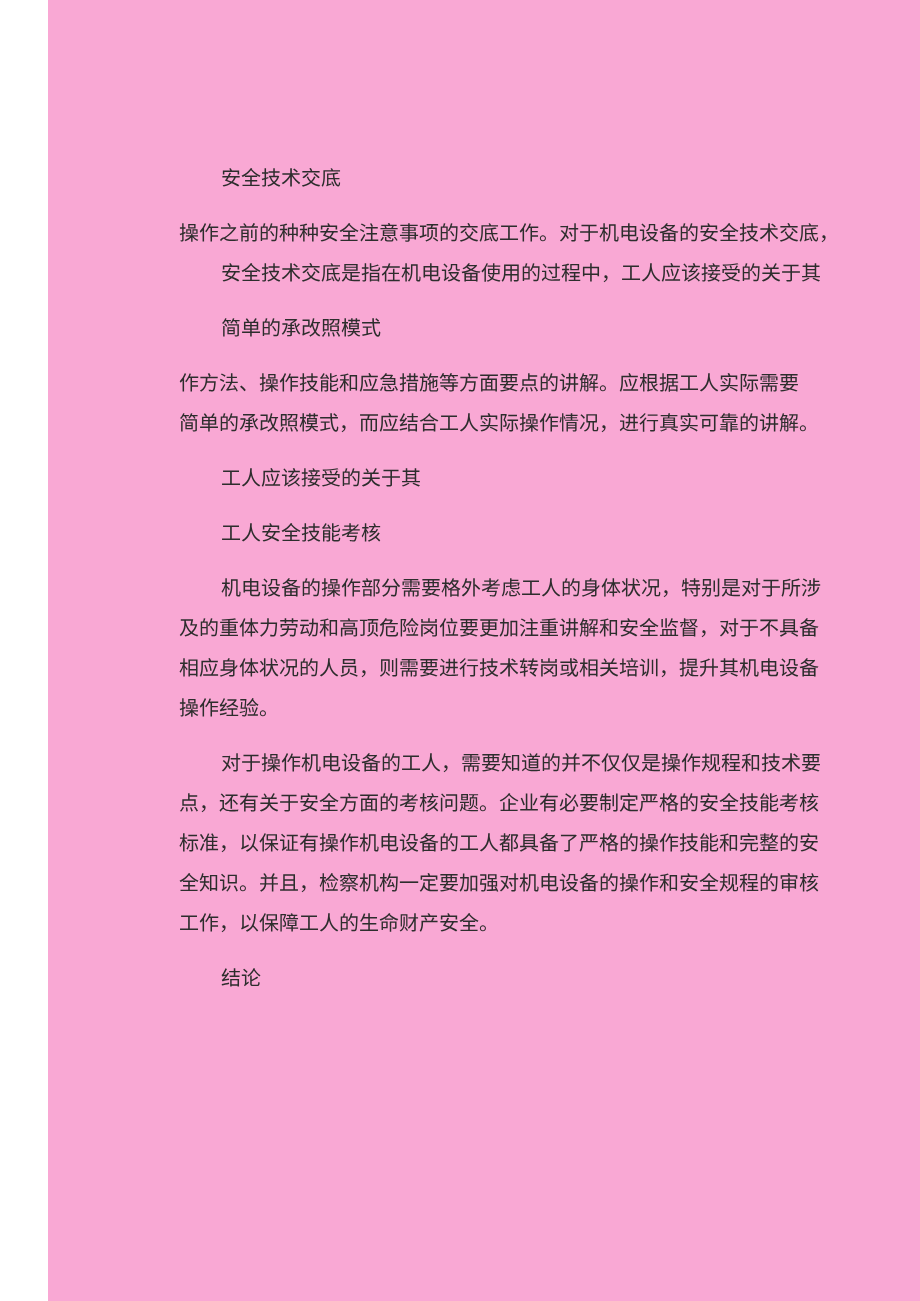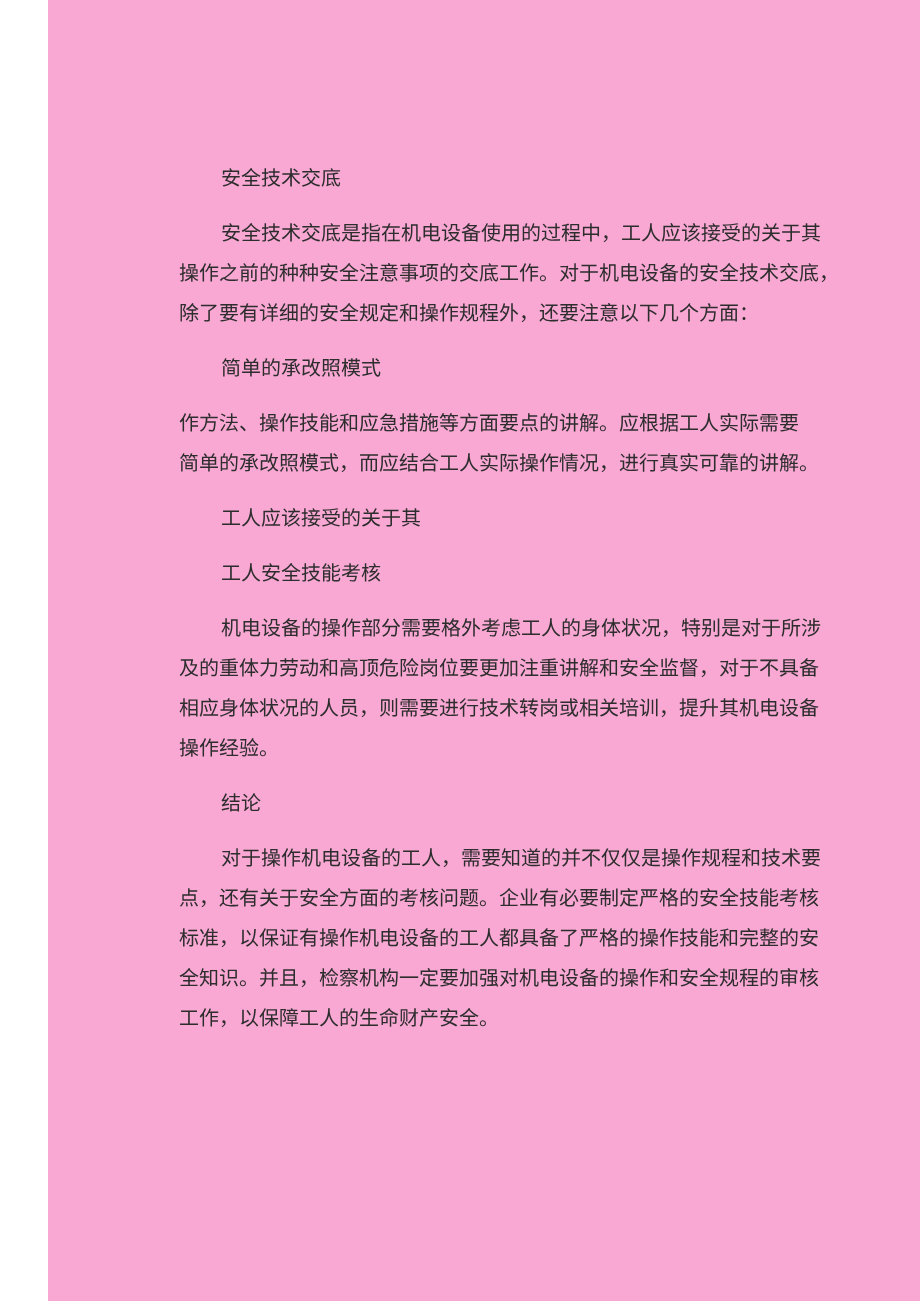--- a/index.html
+++ b/index.html
@@ -48,47 +48,46 @@
 </style>
 </head>
 <body>
 
 <div class="page">
   <div class="content" id="doc-content" style="color: rgb(45, 45, 45);">
       <div class="block heading">
         <div class="line indent">安全技术交底</div>
       </div>
       <div class="block paragraph">
+        <div class="line">操作之前的种种安全注意事项的交底工作。对于机电设备的安全技术交底，</div>
         <div class="line indent">安全技术交底是指在机电设备使用的过程中，工人应该接受的关于其</div>
-        <div class="line">操作之前的种种安全注意事项的交底工作。对于机电设备的安全技术交底，</div>
-        <div class="line">除了要有详细的安全规定和操作规程外，还要注意以下几个方面：</div>
       </div>
       <div class="block heading">
         <div class="line indent">简单的承改照模式</div>
       </div>
       <div class="block paragraph">
         <div class="line">作方法、操作技能和应急措施等方面要点的讲解。应根据工人实际需要</div>
         <div class="line">简单的承改照模式，而应结合工人实际操作情况，进行真实可靠的讲解。</div>
       </div>
       <div class="block heading">
         <div class="line indent">工人应该接受的关于其</div>
       </div>
       <div class="block heading">
         <div class="line indent">工人安全技能考核</div>
       </div>
       <div class="block paragraph">
         <div class="line indent">机电设备的操作部分需要格外考虑工人的身体状况，特别是对于所涉</div>
         <div class="line">及的重体力劳动和高顶危险岗位要更加注重讲解和安全监督，对于不具备</div>
         <div class="line">相应身体状况的人员，则需要进行技术转岗或相关培训，提升其机电设备</div>
         <div class="line">操作经验。</div>
       </div>
-      <div class="block heading">
-        <div class="line indent">结论</div>
-      </div>
       <div class="block paragraph">
         <div class="line indent">对于操作机电设备的工人，需要知道的并不仅仅是操作规程和技术要</div>
         <div class="line">点，还有关于安全方面的考核问题。企业有必要制定严格的安全技能考核</div>
         <div class="line">标准，以保证有操作机电设备的工人都具备了严格的操作技能和完整的安</div>
         <div class="line">全知识。并且，检察机构一定要加强对机电设备的操作和安全规程的审核</div>
         <div class="line">工作，以保障工人的生命财产安全。</div>
       </div>
+      <div class="block heading">
+        <div class="line indent">结论</div>
+      </div>
     </div>
 </div>
 
 </body></html>

